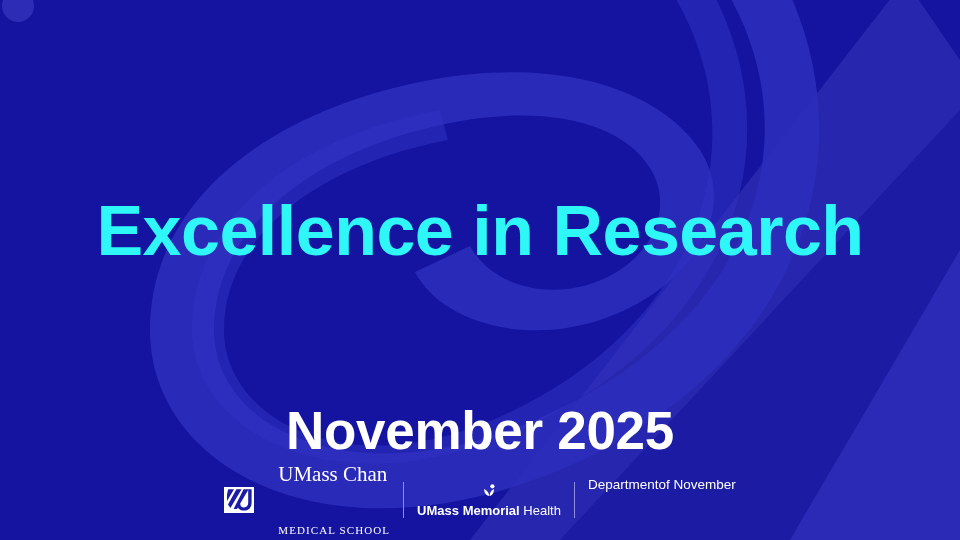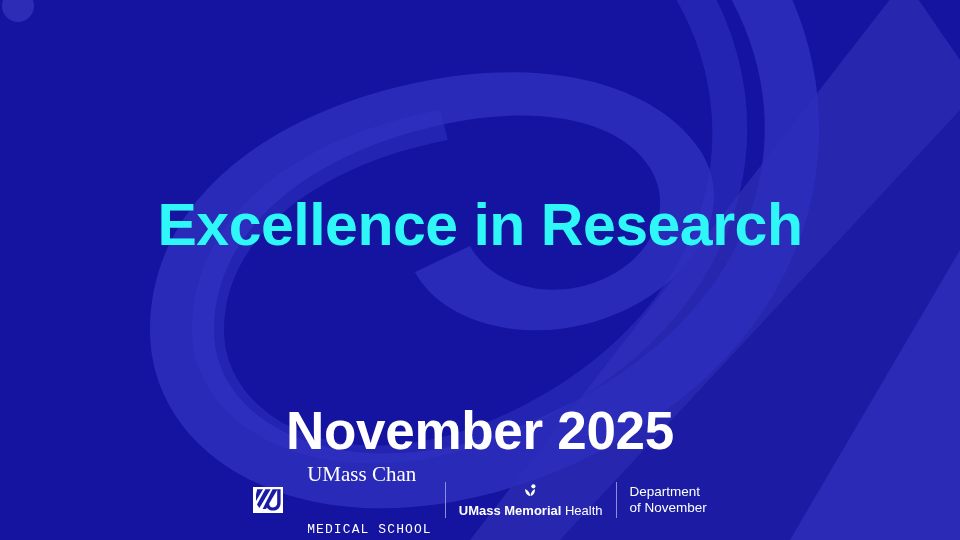--- a/index.html
+++ b/index.html
@@ -23,21 +23,21 @@
     height: 540px;
     display: block;
   }
   
   #title {
     position: absolute;
     left: 0;
     top: 196px;
     width: 960px;
     text-align: center;
-    font-size: 59px;
+    font-size: 70px;
     font-weight: bold;
     line-height: 1.0;
     letter-spacing: -0.5px;
     color: #2ff7f7;
     white-space: nowrap;
   }
   
   #subtitle {
     position: absolute;
     left: 0;
@@ -94,22 +94,22 @@
   }
   #chan-name {
     font-family: "Liberation Serif", serif;
     font-size: 21px;
     font-weight: normal;
     line-height: 20px;
     color: #ffffff;
     white-space: nowrap;
   }
   #chan-sub {
-    font-family: Liberation Mono, monospace;
-    font-size: 13px;
+    font-family: Liberation Serif, serif;
+    font-size: 11px;
     line-height: 12px;
     letter-spacing: 1.1px;
     color: #ffffff;
     white-space: nowrap;
     margin-top: 40px;
   }
   
   #umm {
     flex-direction: column;
     align-items: center;
@@ -124,21 +124,21 @@
   #umm-words {
     font-size: 13px;
     line-height: 14px;
     color: #ffffff;
     white-space: nowrap;
   }
   #umm-words .bold { font-weight: bold; }
   #umm-words .light { font-weight: normal; }
   
   #dept {
-    flex-direction: column;
+    flex-direction: row;
     align-items: flex-start;
     justify-content: center;
   }
   #dept .line {
     font-size: 13.5px;
     line-height: 16px;
     color: #ffffff;
     white-space: nowrap;
   }
 </style>

